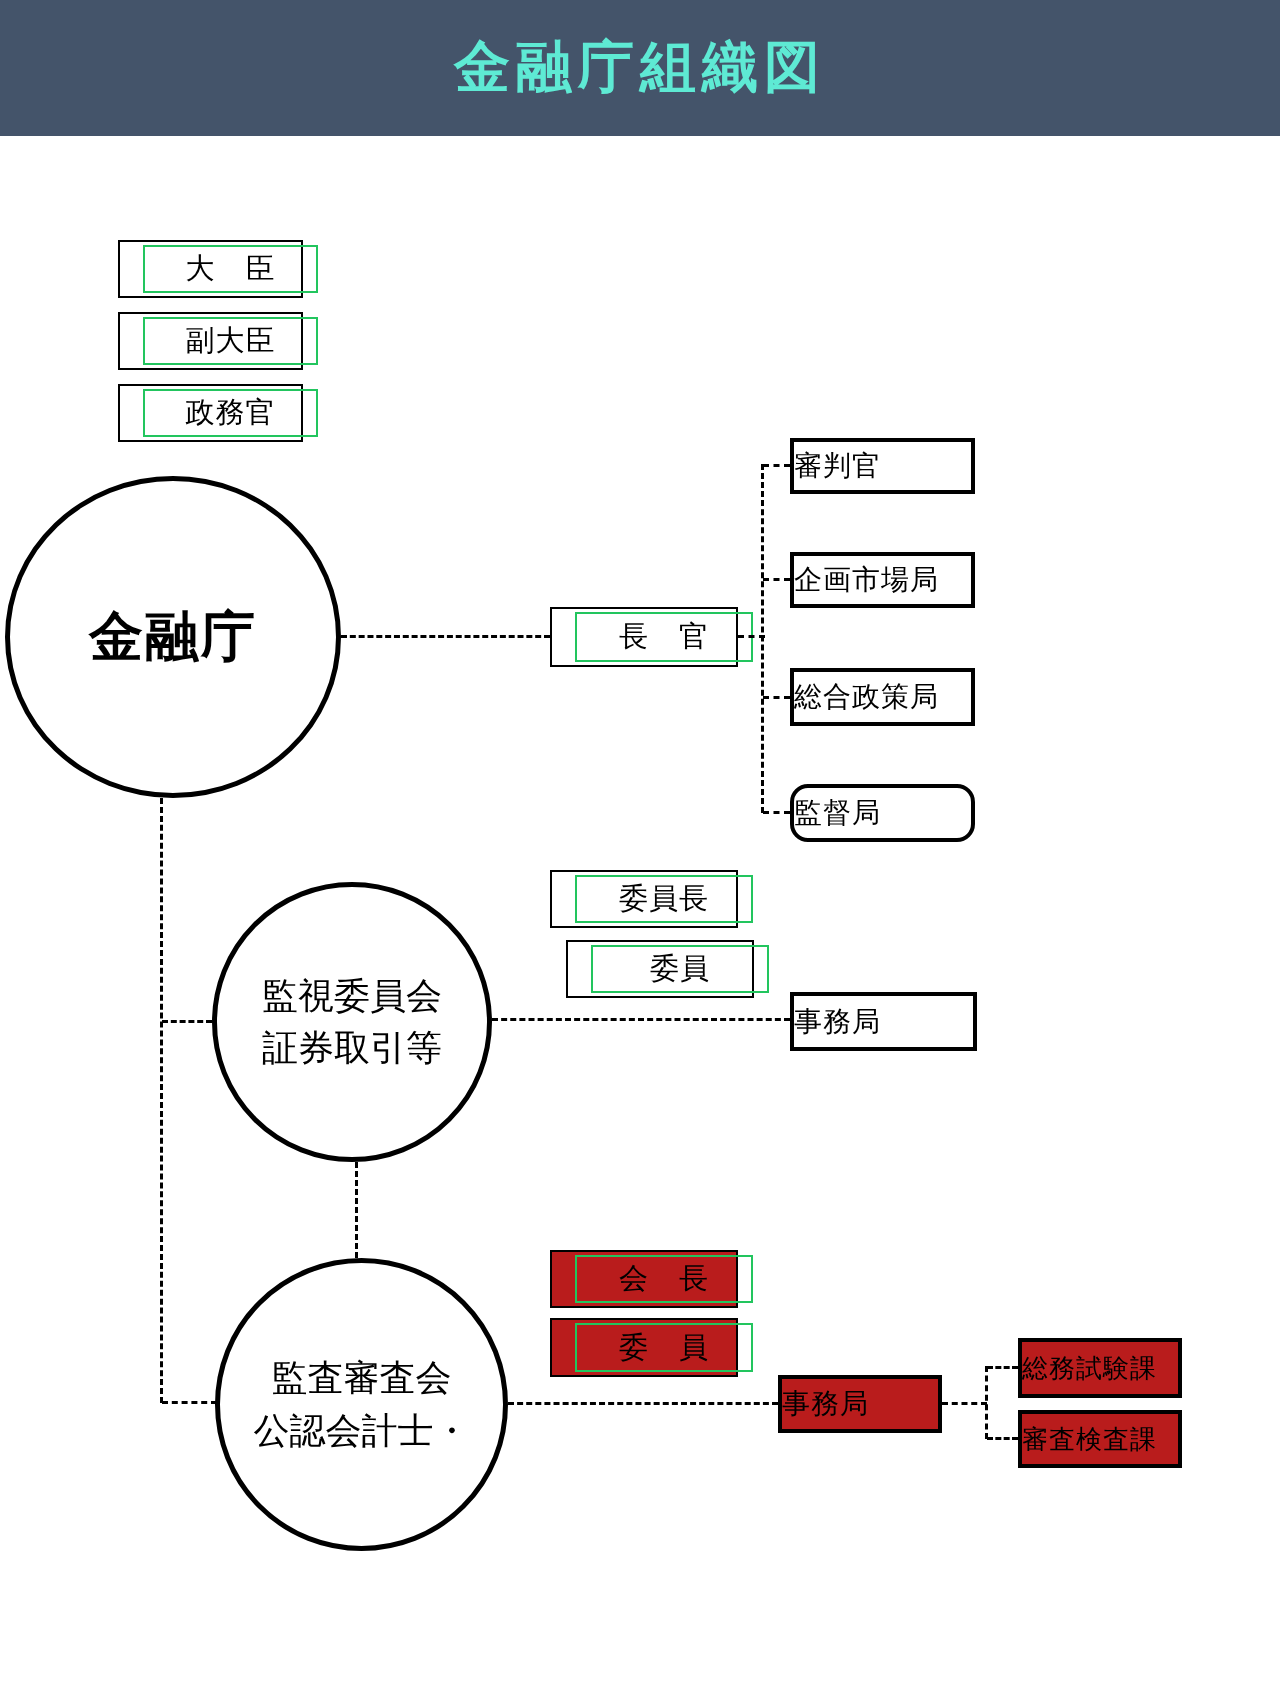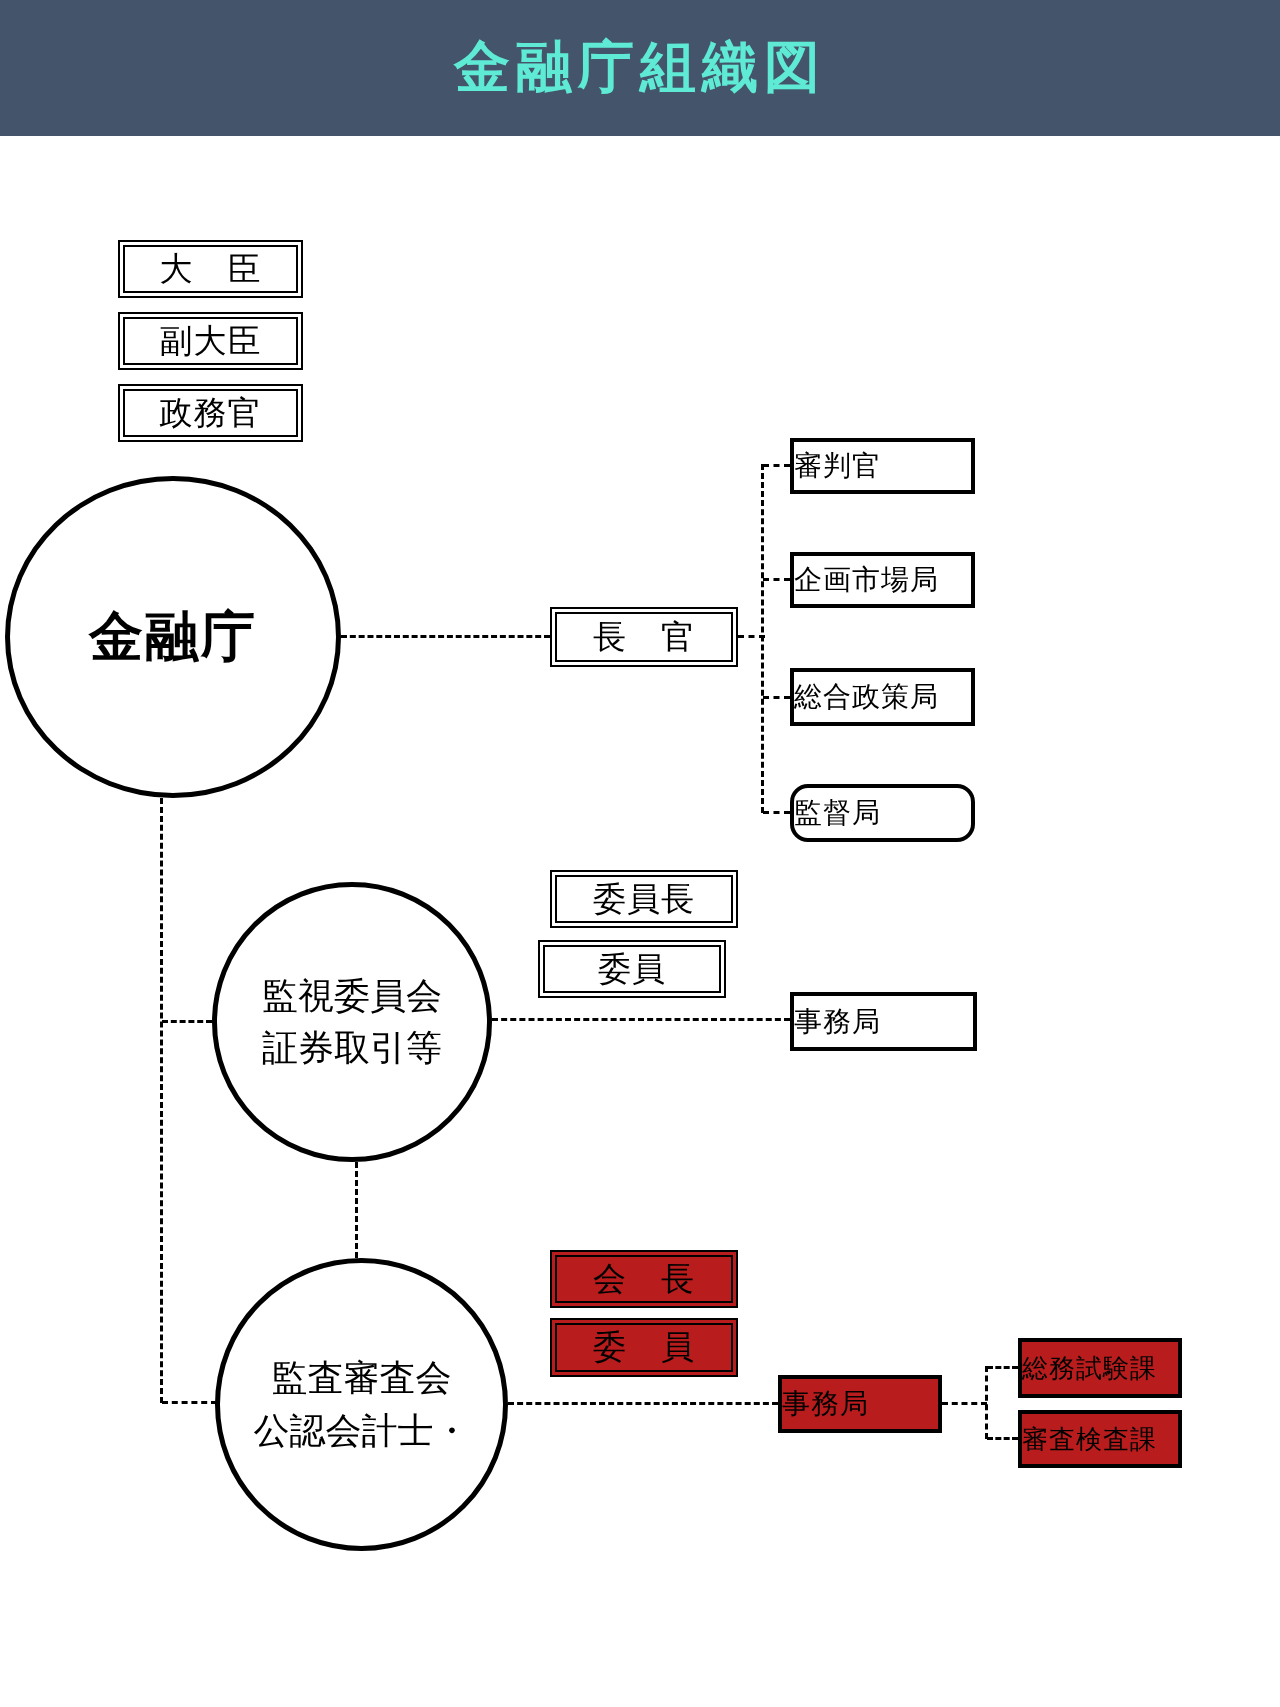--- a/index.html
+++ b/index.html
@@ -14,23 +14,23 @@
   }
   .banner .title {
     color:#5eead4; font-size:56px; font-weight:bold; letter-spacing:6px;
   }
   
   .dbox {
     position:absolute; background:#fff; border:2px solid #000; padding:3px;
     box-sizing:border-box;
   }
   .dbox .in {
-    width:100%; height:100%; border:2px solid #000000; box-sizing:border-box;
+    width:100%; height:100%; border:2px solid #22c55e; box-sizing:border-box;
     display:flex; align-items:center; justify-content:center;
-    font-size:33px; letter-spacing:1px; background:transparent;
+    font-size:29px; letter-spacing:1px; background:transparent;margin-left:20px;
   }
   
   .sbox {
     position:absolute; background:#fff; border:4px solid #000; box-sizing:border-box;
     display:flex; align-items:center; justify-content:flex-start;
     font-size:28px; letter-spacing:1px;
   }
   .blue { background:#b91c1c; }
   
   .circle {
@@ -98,21 +98,21 @@
   <div class="hdash" style="left:162px; top:1401px; width:55px;"></div>
 
   <div class="circle med" style="left:212px; top:882px; width:280px; height:280px;">
     <span>監視委員会</span>
     <span>証券取引等</span>
   </div>
 
   <div class="dbox" style="left:550px; top:870px; width:188px; height:58px;">
     <div class="in">委員長</div>
   </div>
-  <div class="dbox" style="left:538px; top:940px; width:188px; height:58px;">
+  <div class="dbox" style="left:566px; top:940px; width:188px; height:58px;">
     <div class="in">委員</div>
   </div>
 
   <div class="hdash" style="left:492px; top:1018px; width:298px;"></div>
 
   <div class="sbox" style="left:790px; top:992px; width:187px; height:59px;">
     <span>事務局</span>
   </div>
 
   <div class="vdash" style="left:355px; top:1162px; height:96px;"></div>

